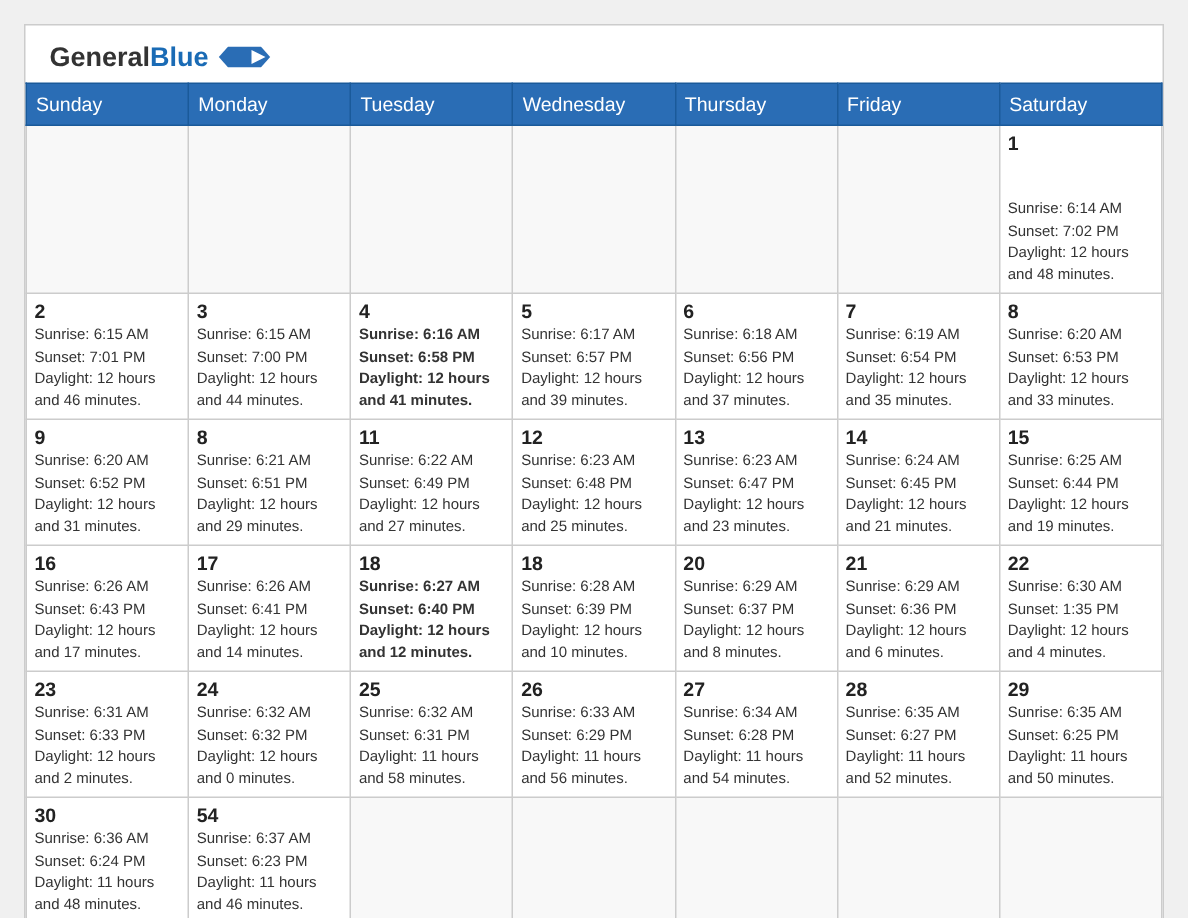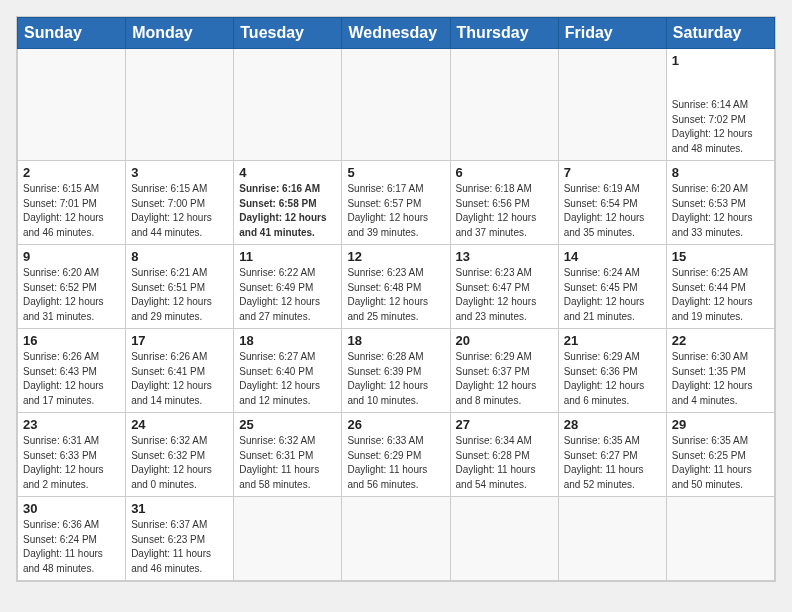--- a/index.html
+++ b/index.html
@@ -54,22 +54,22 @@
       font-size: 15px;
       color: #555;
     }
     .calendar {
       width: 100%;
       border-collapse: collapse;
     }
     .calendar th {
       background: #2a6db5;
       color: #fff;
-      font-size: 16px;
-      font-weight: bold;
+      font-size: 13px;
+      font-weight: normal;
       padding: 6px 6px;
       text-align: left;
       border: 1px solid #1a5a9a;
     }
     .calendar td {
       vertical-align: top;
       border: 1px solid #ccc;
       padding: 4px 5px;
       width: calc(100% / 7);
       font-size: 10.5px;
@@ -90,20 +90,37 @@
     .day-info {
       font-size: 10px;
       color: #333;
       line-height: 1.45;
     }
   </style>
 </head>
 <body>
 
 <div class="container">
+  <div class="header">
+    <div class="logo">
+      <div style="display:flex;align-items:center;">
+        <span class="logo-text">
+          <span>General</span><span class="blue">Blue</span>
+        </span>
+        <svg class="logo-icon" viewBox="0 0 44 18" style="margin-left:4px;margin-top:0px;">
+          <polygon points="8,0 36,0 44,9 36,18 8,18 0,9" fill="#2a6db5"></polygon>
+          <polygon points="28,3 40,9 28,15" fill="#fff"></polygon>
+        </svg>
+      </div>
+    </div>
+    <div class="title-block">
+      <div class="month-title"></div>
+      <div class="location-title"></div>
+    </div>
+  </div>
 
   <table class="calendar">
     <thead>
       <tr>
         <th>Sunday</th>
         <th>Monday</th>
         <th>Tuesday</th>
         <th>Wednesday</th>
         <th>Thursday</th>
         <th>Friday</th>
@@ -238,21 +255,21 @@
           </td>
           <td>
             <span class="day-num">17</span>
             <div class="day-info" style="white-space: pre-line;">Sunrise: 6:26 AM
 Sunset: 6:41 PM
 Daylight: 12 hours
 and 14 minutes.</div>
           </td>
           <td>
             <span class="day-num">18</span>
-            <div class="day-info" style="white-space: pre-line;">Sunrise: 6:27 AM
+            <div class="day-info" style="white-space: pre-line; font-weight: bold;">Sunrise: 6:27 AM
 Sunset: 6:40 PM
 Daylight: 12 hours
 and 12 minutes.</div>
           </td>
           <td>
             <span class="day-num">18</span>
             <div class="day-info" style="white-space: pre-line;">Sunrise: 6:28 AM
 Sunset: 6:39 PM
 Daylight: 12 hours
 and 10 minutes.</div>
@@ -332,21 +349,21 @@
         </tr>
         <tr>
           <td>
             <span class="day-num">30</span>
             <div class="day-info" style="white-space: pre-line;">Sunrise: 6:36 AM
 Sunset: 6:24 PM
 Daylight: 11 hours
 and 48 minutes.</div>
           </td>
           <td>
-            <span class="day-num">31</span>
+            <span class="day-num">54</span>
             <div class="day-info" style="white-space: pre-line;">Sunrise: 6:37 AM
 Sunset: 6:23 PM
 Daylight: 11 hours
 and 46 minutes.</div>
           </td>
           <td class="empty"></td>
           <td class="empty"></td>
           <td class="empty"></td>
           <td class="empty"></td>
           <td class="empty"></td>

